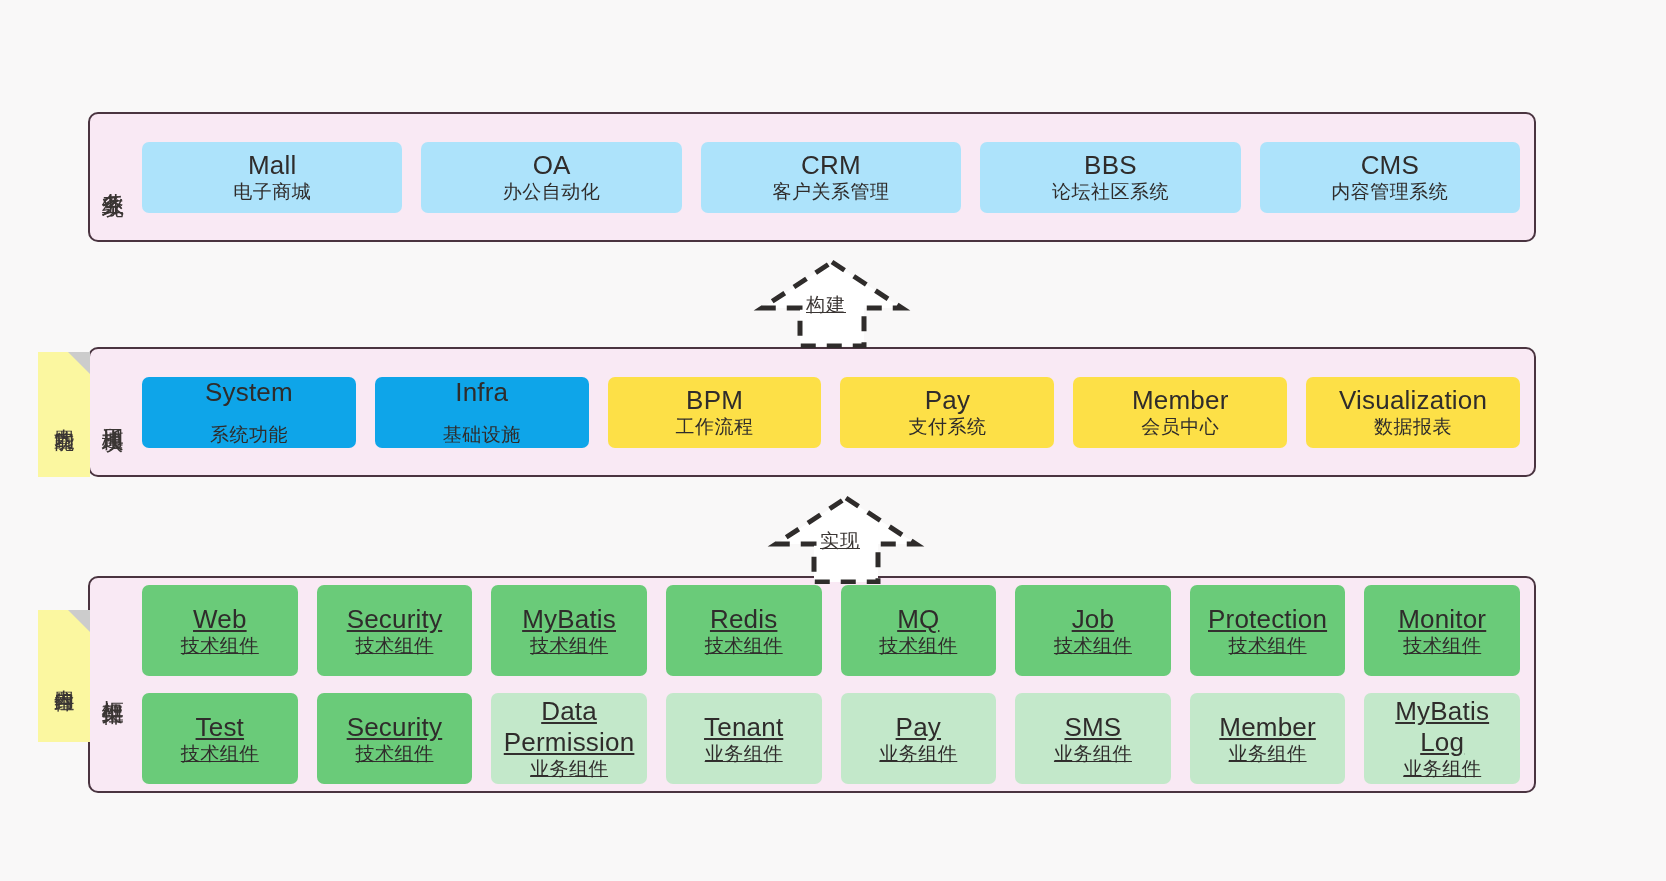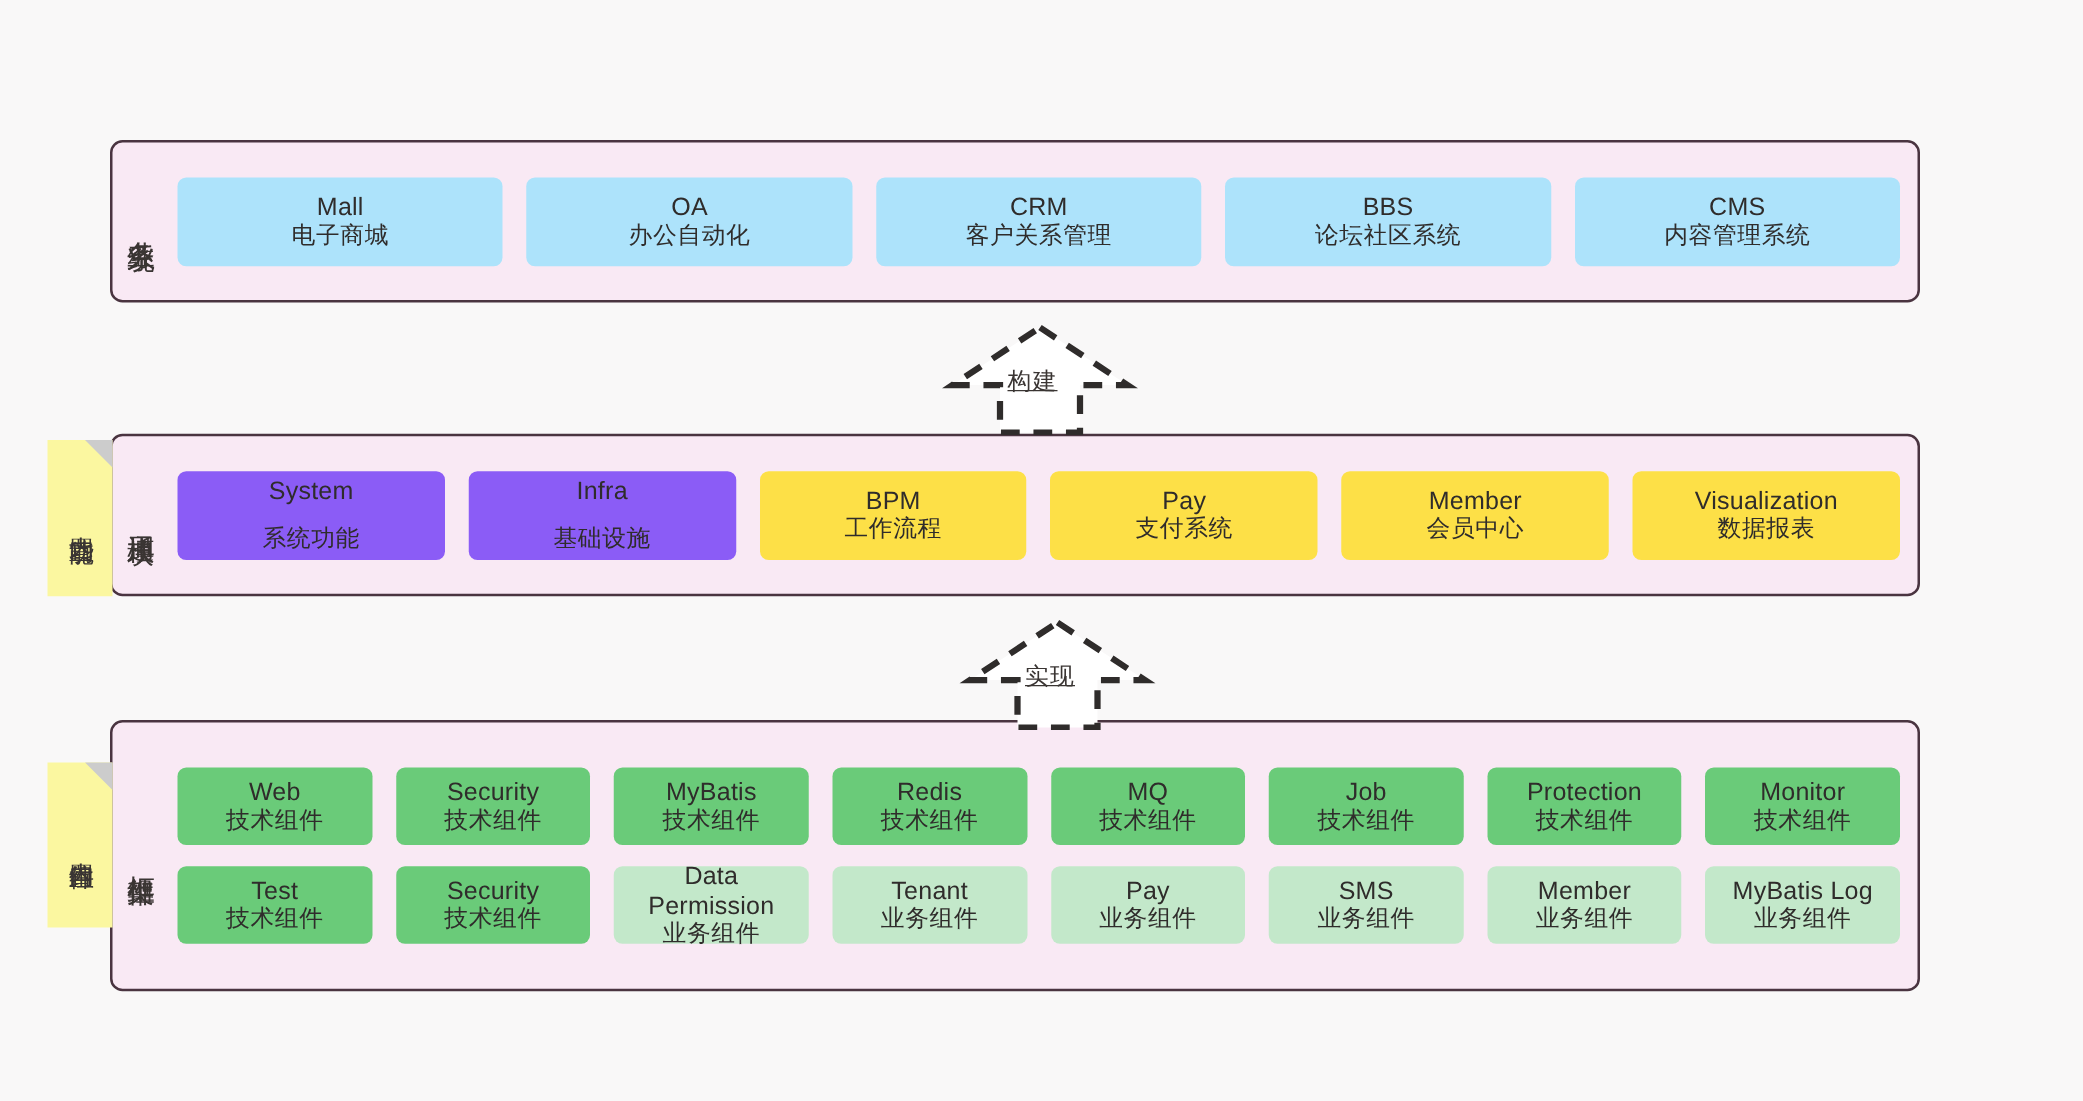--- a/index.html
+++ b/index.html
@@ -70,45 +70,45 @@
     border-radius: 7px;
     display: flex;
     flex-direction: column;
     align-items: center;
     justify-content: center;
     text-align: center;
     line-height: 1.2;
     padding: 4px 6px;
   }
   .box .t-en {
-    font-size: 20px;
+    font-size: 26px;
     color: #2f2c2b;
     letter-spacing: 0.2px;
   }
   .box .t-cn {
     font-size: 19px;
     color: #2f2c2b;
     letter-spacing: 0.5px;
     text-align: right;
   }
   .box.blue   { background: #ade3fb; }
-  .box.red    { background: #8b5cf6; gap: 16px; }
+  .box.red    { background: #0ea5e9; gap: 16px; }
   .box.pink   { background: #fde047; }
   .box.green  { background: #6acb79; }
   .box.lgreen { background: #c3e8ca; }
 
   
   #layer-business { left: 88px;  top: 112px; width: 1448px; height: 130px; }
   #layer-business .box { height: 71px; }
 
   #layer-common   { left: 88px;  top: 347px; width: 1448px; height: 130px; }
   #layer-common .box { height: 71px; }
 
   #layer-framework{ left: 88px;  top: 576px; width: 1448px; height: 217px; }
-  #layer-framework .box { height: 62px; }
+  #layer-framework .box { height: 91px; text-decoration: underline; }
 
   
   .sticky {
     position: absolute;
     box-sizing: border-box;
     background: #fbf7a0;
     display: flex;
     align-items: center;
     justify-content: center;
     font-size: 20px;

